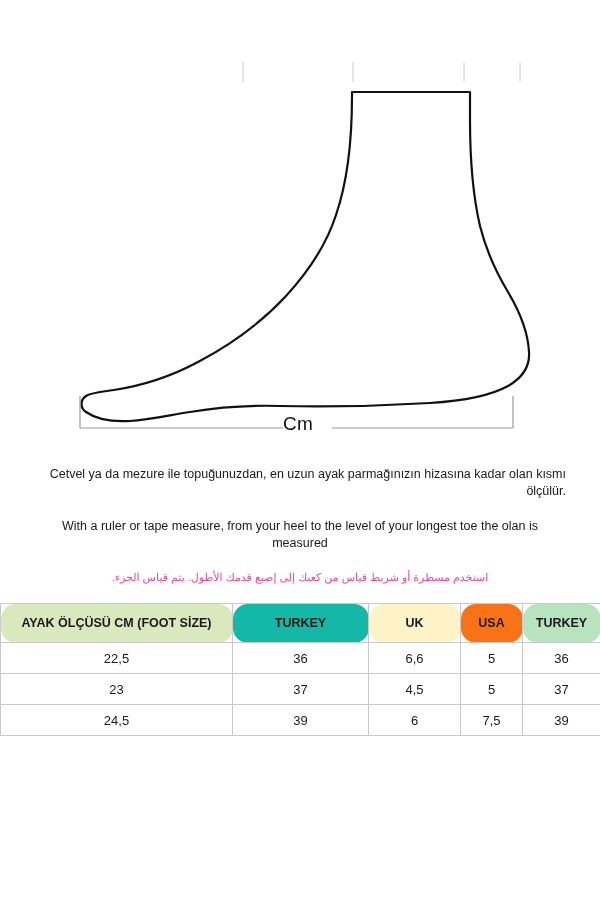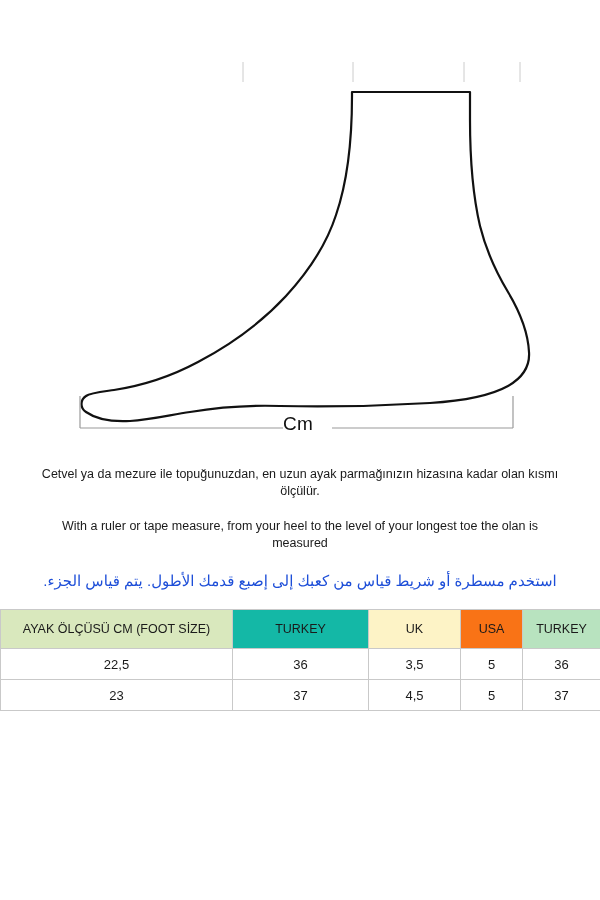--- a/index.html
+++ b/index.html
@@ -46,31 +46,32 @@
   
   .instructions {
     padding: 6px 34px 0 34px;
     text-align: center;
   }
   .instr-tr {
     font-size: 12.5px;
     line-height: 1.35;
     color: #1a1a1a;
     margin: 0 0 18px 0;
+    text-align: right;
   }
   .instr-en {
     font-size: 12.5px;
     line-height: 1.35;
     color: #1a1a1a;
     margin: 0 0 18px 0;
   }
   .instr-ar {
-    font-size: 15px;
+    font-size: 11px;
     line-height: 1.45;
-    color: #1d4ed8;
+    color: #ec4899;
     margin: 0 0 14px 0;
     direction: rtl;
   }
 
   
   .table-wrap {
     margin-top: 4px;
     width: 600px;
   }
   table.size-table {
@@ -79,24 +80,25 @@
     table-layout: fixed;
   }
   table.size-table th,
   table.size-table td {
     border: 1px solid #c9c9c9;
     text-align: center;
     font-size: 13px;
     color: #1a1a1a;
   }
   table.size-table th {
-    font-weight: normal;
+    font-weight: bold;
     height: 38px;
     font-size: 12.5px;
     padding: 0 5px;
+    border-radius: 15px;
   }
   table.size-table td {
     height: 28px;
     font-weight: normal;
   }
   th.col-foot   { background: #d9e8bd; }
   th.col-turkey { background: #14b8a6; }
   th.col-uk     { background: #fdf3c6; }
   th.col-usa    { background: #f97316; }
   th.col-europe { background: #b8e3bf; }
@@ -171,28 +173,35 @@
           <th class="col-turkey">TURKEY</th>
           <th class="col-uk">UK</th>
           <th class="col-usa">USA</th>
           <th class="col-europe">TURKEY</th>
         </tr>
       </thead>
       <tbody>
         <tr>
           <td>22,5</td>
           <td>36</td>
-          <td>3,5</td>
+          <td>6,6</td>
           <td>5</td>
           <td>36</td>
         </tr>
         <tr>
           <td>23</td>
           <td>37</td>
           <td>4,5</td>
           <td>5</td>
           <td>37</td>
         </tr>
+        <tr>
+          <td>24,5</td>
+          <td>39</td>
+          <td>6</td>
+          <td>7,5</td>
+          <td>39</td>
+        </tr>
       </tbody>
     </table>
   </div>
 
 </div>
 
 </body></html>

